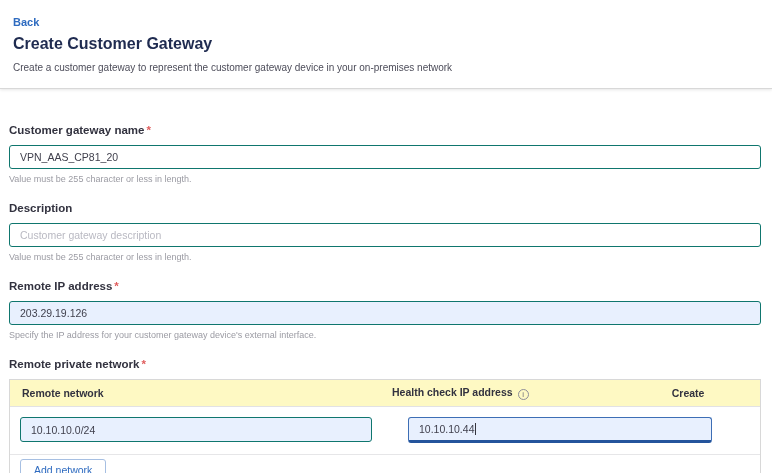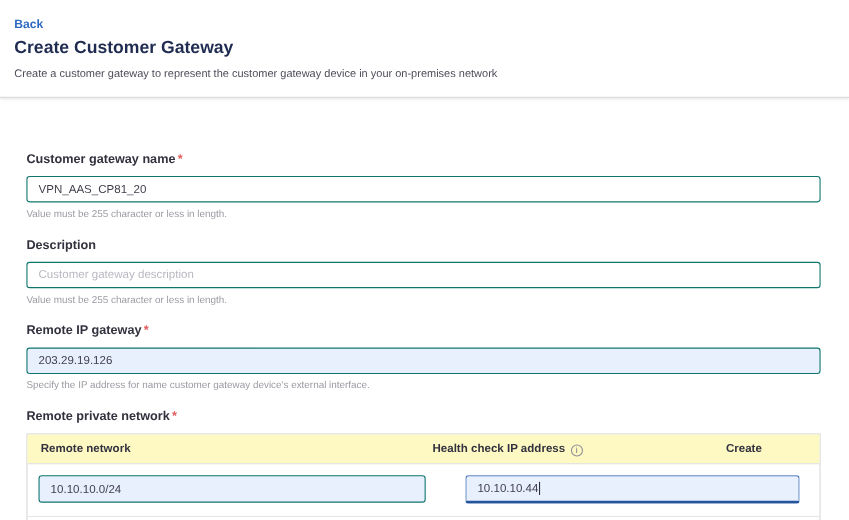--- a/index.html
+++ b/index.html
@@ -38,21 +38,21 @@
   .page-subtitle {
     margin: 9px 0 0 0;
     font-size: 10px;
     color: #4d4d5a;
     line-height: 12px;
   }
 
   
   .main { padding: 34px 10px 0 8px; }
 
-  .field-group { margin: 16px; }
+  .field-group { margin: 1px; }
   .field-group + .field-group { margin-top: 18px; }
 
   .field-label {
     font-size: 11.5px;
     font-weight: bold;
     color: #32323f;
     line-height: 12px;
   }
   .req { color: #e05c5c; margin-left: 2px; }
 
@@ -182,24 +182,24 @@
   <div class="field-group">
     <div class="field-label">
       <span>Description</span>
     </div>
     <input class="text-input" type="text" placeholder="Customer gateway description" style="">
     <div class="helper">Value must be 255 character or less in length.</div>
   </div>
 
   <div class="field-group">
     <div class="field-label">
-      <span>Remote IP gateway</span><span class="req">*</span>
+      <span>Remote IP address</span><span class="req">*</span>
     </div>
     <input class="text-input autofill" type="text" value="203.29.19.126" style="">
-    <div class="helper">Specify the IP address for name customer gateway device's external interface.</div>
+    <div class="helper">Specify the IP address for your customer gateway device's external interface.</div>
   </div>
 
   <div class="field-group">
     <div class="field-label">
       <span>Remote private network</span><span class="req">*</span>
     </div>
 
     <div class="net-table">
       <div class="net-header">
         <div class="col1">Remote network</div>

